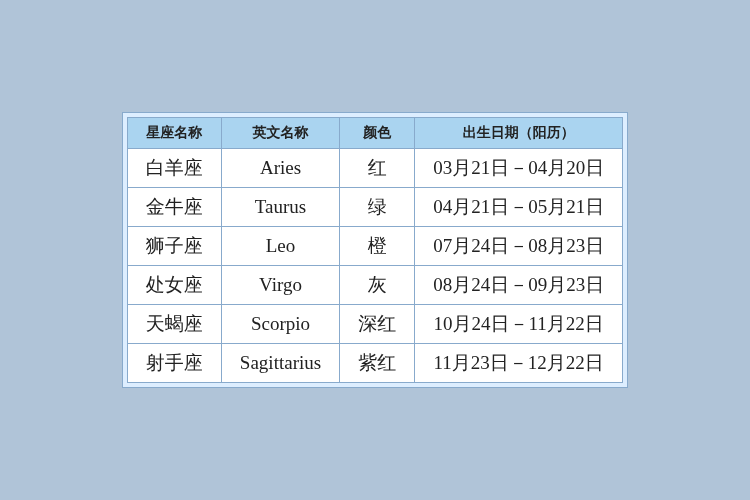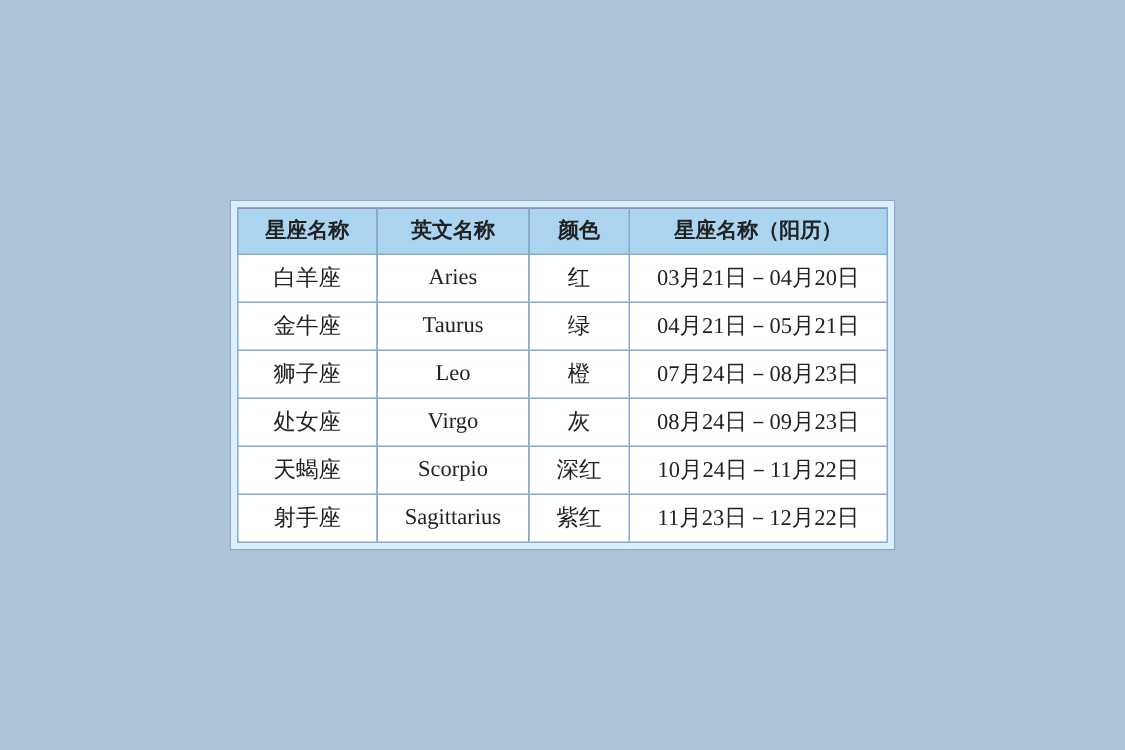--- a/index.html
+++ b/index.html
@@ -17,51 +17,51 @@
       font-family: "SimSun", "宋体", serif;
       font-size: 14px;
     }
     .table-container {
       background-color: #ddeeff;
       border: 1px solid #88aacc;
       padding: 4px;
     }
     table {
       border-collapse: collapse;
-      background-color: #7f1d1d;
+      background-color: #f0abfc;
     }
     th, td {
       border: 1px solid #88aacc;
       padding: 6px 18px;
       text-align: center;
       white-space: nowrap;
       color: #222;
     }
     thead tr th {
       background-color: #aad4f0;
       font-weight: bold;
       font-size: 14px;
     }
     tbody tr td {
       background-color: #ffffff;
-      font-size: 15px;
+      font-size: 19px;
     }
   </style>
 </head>
 <body>
 
 <div class="table-container">
   <table>
     <thead>
       <tr>
 
       <th>星座名称</th>
           <th>英文名称</th>
           <th>颜色</th>
-          <th>星座名称（阳历）</th>
+          <th>出生日期（阳历）</th>
         </tr>
     </thead>
     <tbody>
 
     <tr>
           <td>白羊座</td>
           <td>Aries</td>
           <td>红</td>
           <td>03月21日－04月20日</td>
         </tr>

